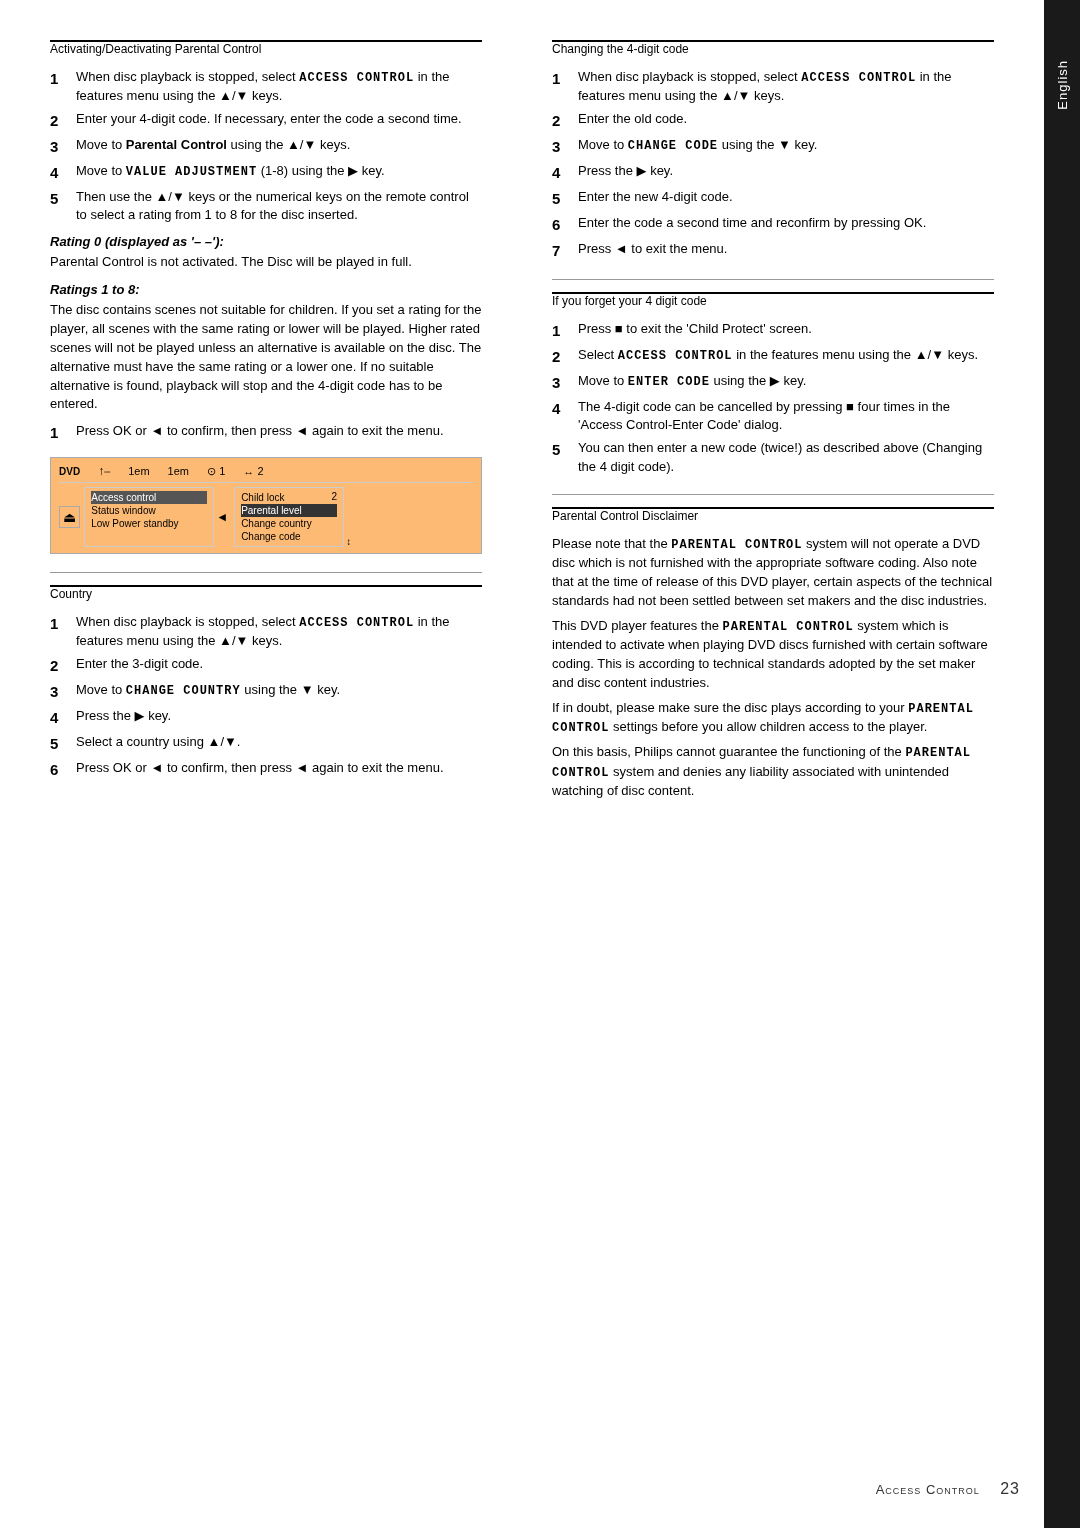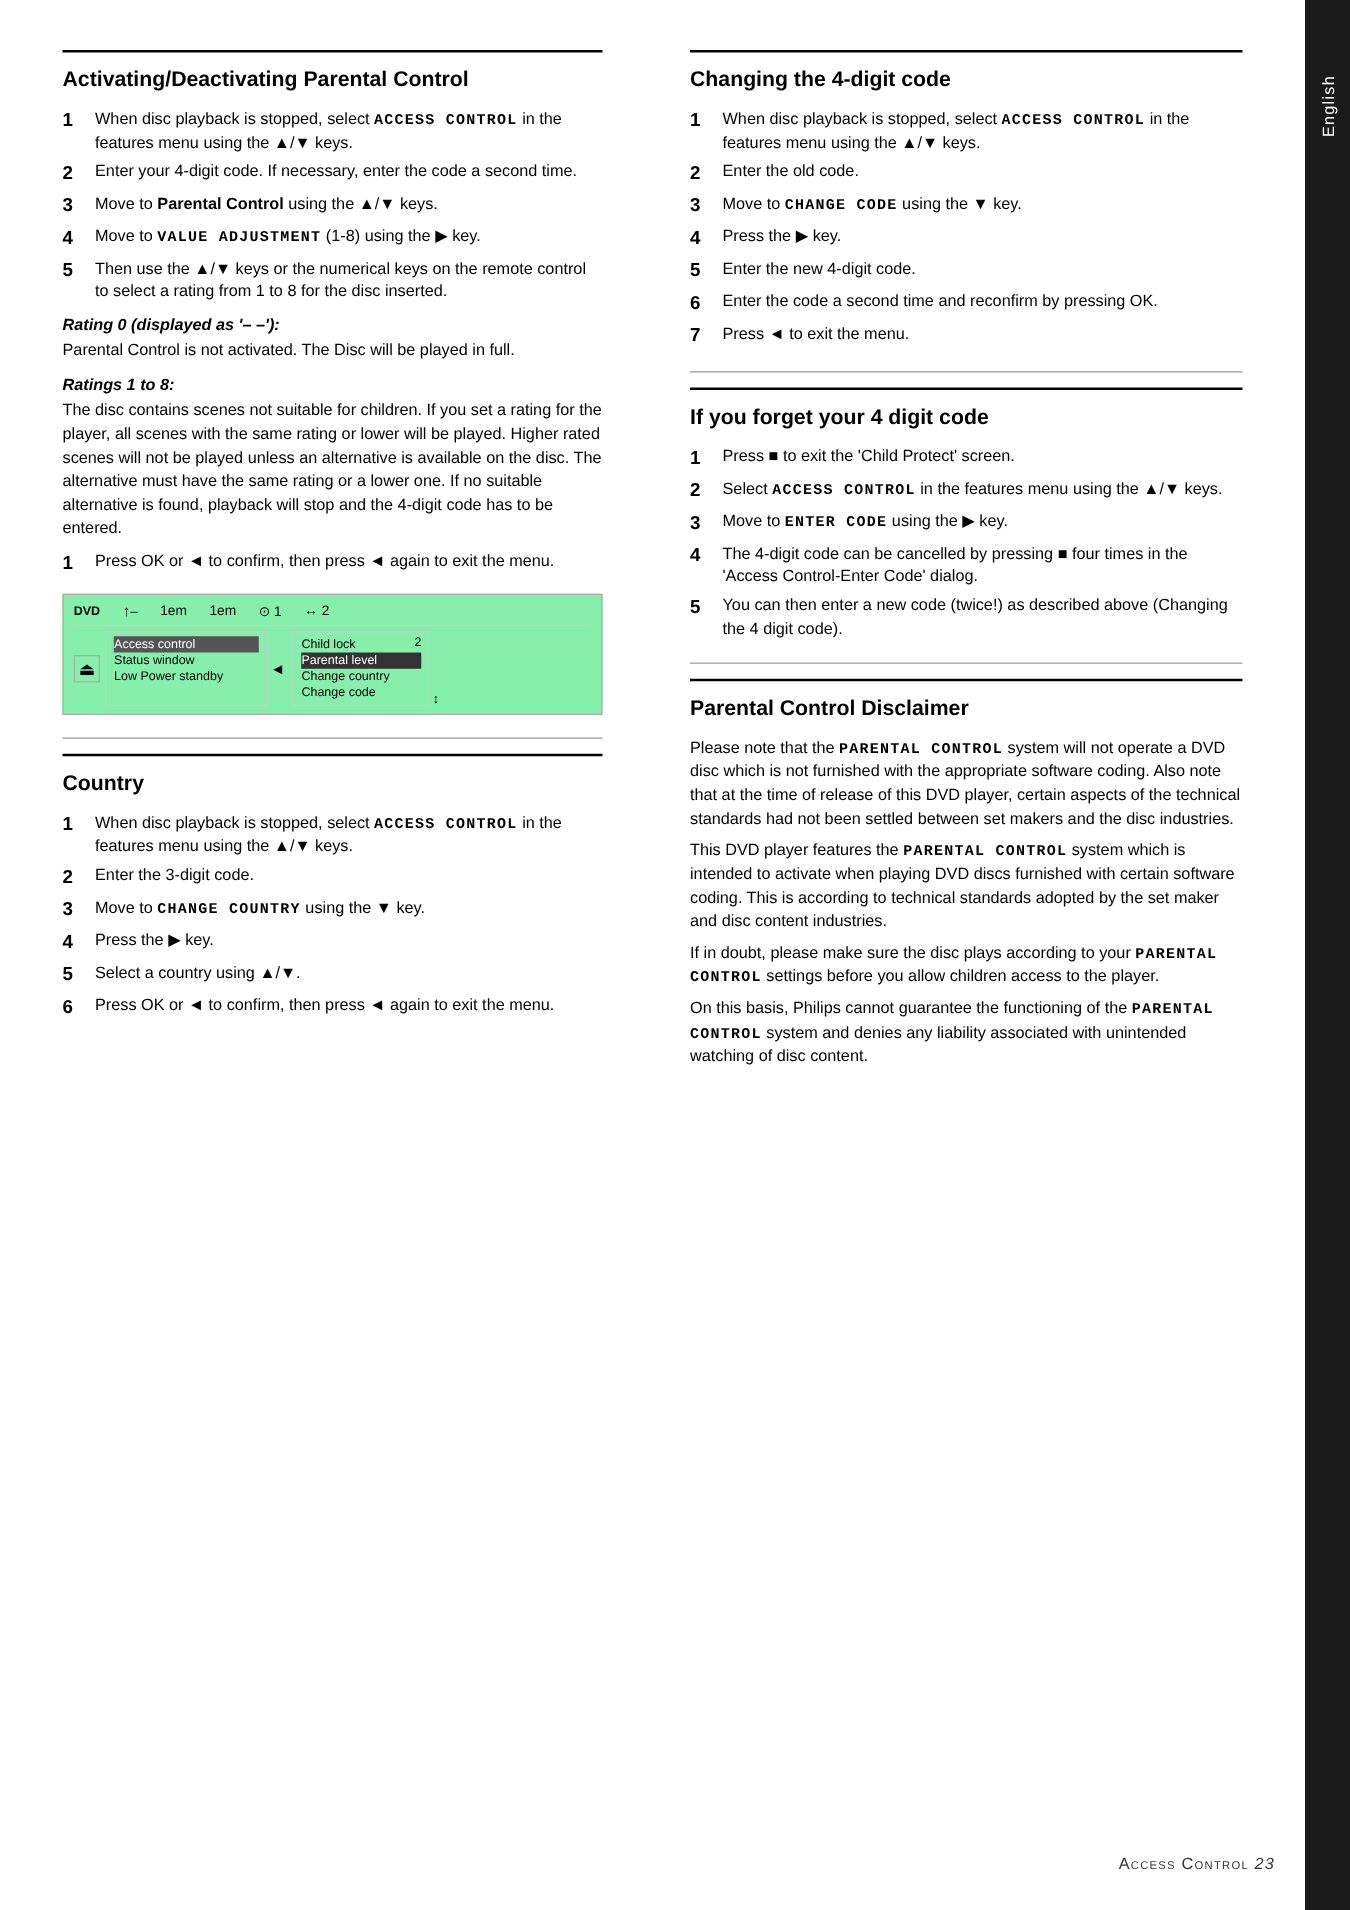--- a/index.html
+++ b/index.html
@@ -42,24 +42,24 @@
       padding: 40px 50px 40px 50px;
       margin-right: 36px;
       display: grid;
       grid-template-columns: 1fr 1fr;
       gap: 0 40px;
     }
     .left-col { padding-right: 20px; }
     .right-col { padding-left: 10px; }
 
     .section-title {
-      font-size: 17px;
-      font-weight: bold;
+      font-size: 12px;
+      font-weight: normal;
       border-top: 2px solid #000;
-      padding-top: 12px;
+      padding-top: 0;
       margin-bottom: 12px;
       font-family: Arial, sans-serif;
     }
     .section-divider {
       border-top: 1px solid #999;
       margin: 18px 0 12px 0;
     }
 
     ol {
       padding-left: 0;
@@ -98,21 +98,21 @@
       margin-bottom: 4px;
     }
     .italic-para {
       margin-bottom: 8px;
       line-height: 1.45;
     }
 
     
     .dvd-menu {
       border: 1px solid #aaa;
-      background: #86efac;
+      background: #fdba74;
       margin: 14px 0 10px 0;
       padding: 6px 8px;
       font-size: 11px;
     }
     .dvd-menu-icons {
       display: flex;
       align-items: center;
       gap: 18px;
       border-bottom: 1px solid #ccc;
       padding-bottom: 4px;
@@ -153,21 +153,21 @@
       bottom: 30px;
       right: 60px;
       font-size: 12px;
       color: #333;
       letter-spacing: 1px;
     }
     .footer-text {
       font-variant: small-caps;
       font-size: 13px;
     }
-    .footer-num { font-size: 13px; margin-left: 0; font-style: italic; }
+    .footer-num { font-size: 16px; margin-left: 16px; }
 
     .para { line-height: 1.45; margin-bottom: 6px; }
   </style>
 </head>
 <body>
 
 <div class="page">
 
   <div class="sidebar">
     <span class="sidebar-text">English</span>

